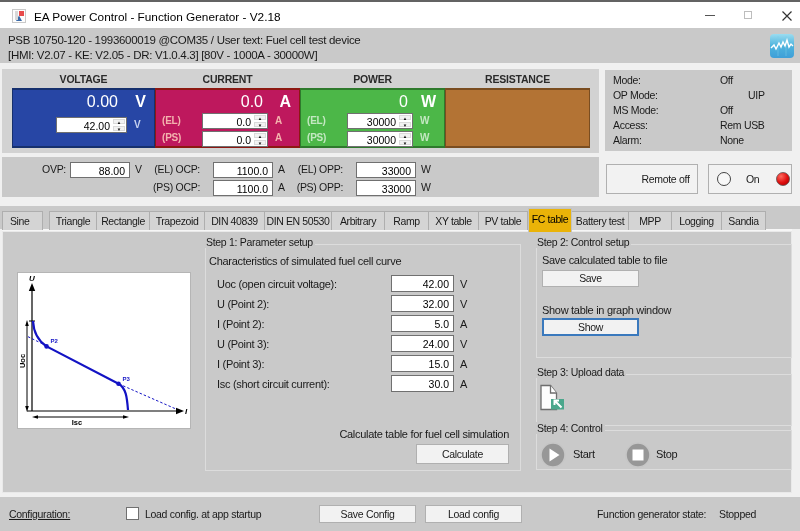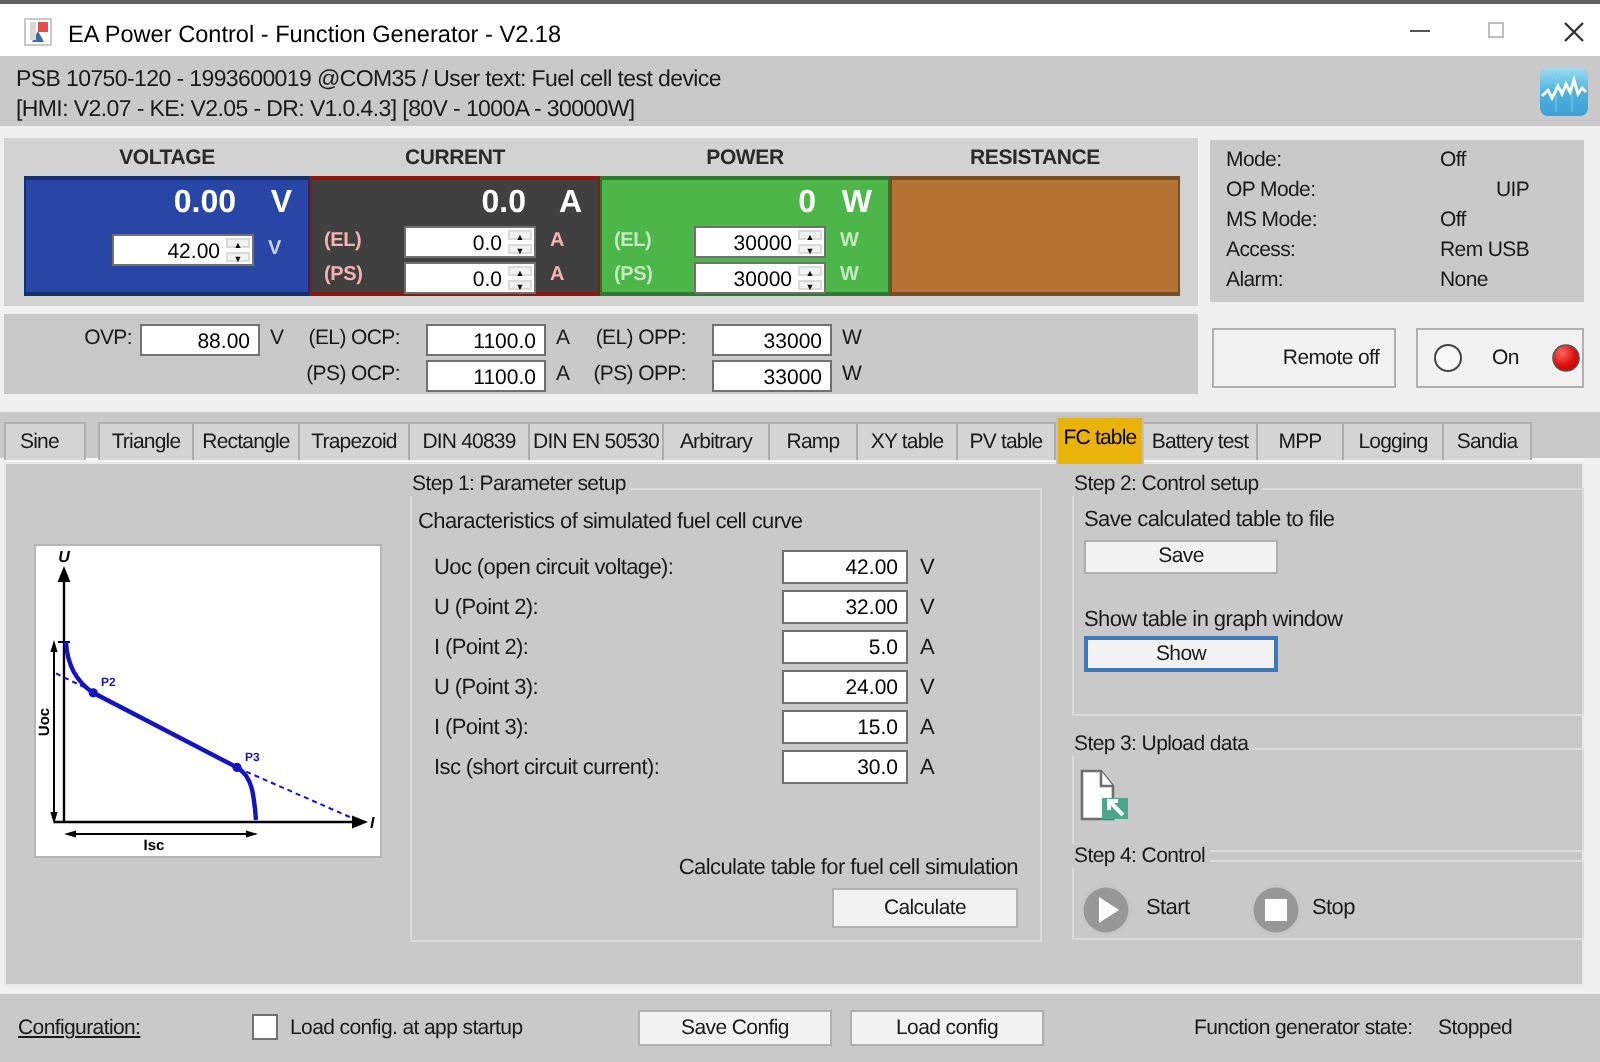--- a/index.html
+++ b/index.html
@@ -8,21 +8,21 @@
   .abs { position:absolute; }
   .txt { position:absolute; white-space:nowrap; font-size:10.5px; letter-spacing:-0.3px; color:#1a1a1a; }
   
   #titlebar { position:absolute; left:0; top:0; width:800px; height:28px; background:#ffffff; border-top:2px solid #636363; }
   
   #header { position:absolute; left:0; top:28px; width:800px; height:35px; background:#c9c9c9; }
   
   #meters { position:absolute; left:2px; top:69px; width:597px; height:84px; background:#d2d2d2; }
   .mhdr { position:absolute; top:4px; font-size:10.5px; letter-spacing:-0.2px; font-weight:bold; color:#2a2a2a; text-align:center; }
   .block { position:absolute; top:19px; height:60px; }
-  .bigval { position:absolute; top:3px; right:38px; font-size:16px; font-weight:bold; color:#fff; }
+  .bigval { position:absolute; top:3px; right:38px; font-size:16px; font-weight:normal; color:#fff; }
   .bigunit { position:absolute; top:3px; right:8px; font-size:16px; font-weight:bold; color:#fff; }
   .numwrap { position:absolute; height:16px; background:#fff; border:1px solid #707070; }
   .numwrap .v { position:absolute; right:16px; top:2px; font-size:10.5px; color:#000; }
   .spin { position:absolute; right:1px; top:1px; width:12px; height:12px; }
   .spin .up, .spin .dn { position:absolute; left:0; width:12px; height:5px; font-size:4.5px; line-height:5px; text-align:center; color:#111; background:#f2f2f2; border:1px solid #dadada; }
   .spin .up { top:0; }
   .numwrap { overflow:visible; }
   .spin .dn { bottom:0; }
   .ulab { position:absolute; font-size:10px; letter-spacing:-0.2px; font-weight:bold; }
   
@@ -93,21 +93,21 @@
     <div class="numwrap" style="left:43px;top:27px;width:71px;">
         <span class="v">42.00</span>
       <div class="spin">
           <div class="up">▲</div>
           <div class="dn">▼</div>
         </div>
       </div>
     <div class="ulab" style="left:121px;top:29px;color:#c7d2ef;">V</div>
   </div>
 
-  <div class="block" style="left:153px;width:145px;background:#404040;border:2px solid #8d1812;border-left-width:1px;border-right-width:1px;">
+  <div class="block" style="left:153px;width:145px;background:#be185d;border:2px solid #8d1812;border-left-width:1px;border-right-width:1px;">
     <div class="bigval" style="right:36px;">0.0</div>
       <div class="bigunit">A</div>
     <div class="ulab" style="left:6px;top:25px;color:#f3b3ae;">(EL)</div>
     <div class="numwrap" style="left:46px;top:23px;width:66px;">
         <span class="v">0.0</span>
       <div class="spin">
           <div class="up">▲</div>
           <div class="dn">▼</div>
         </div>
       </div>

